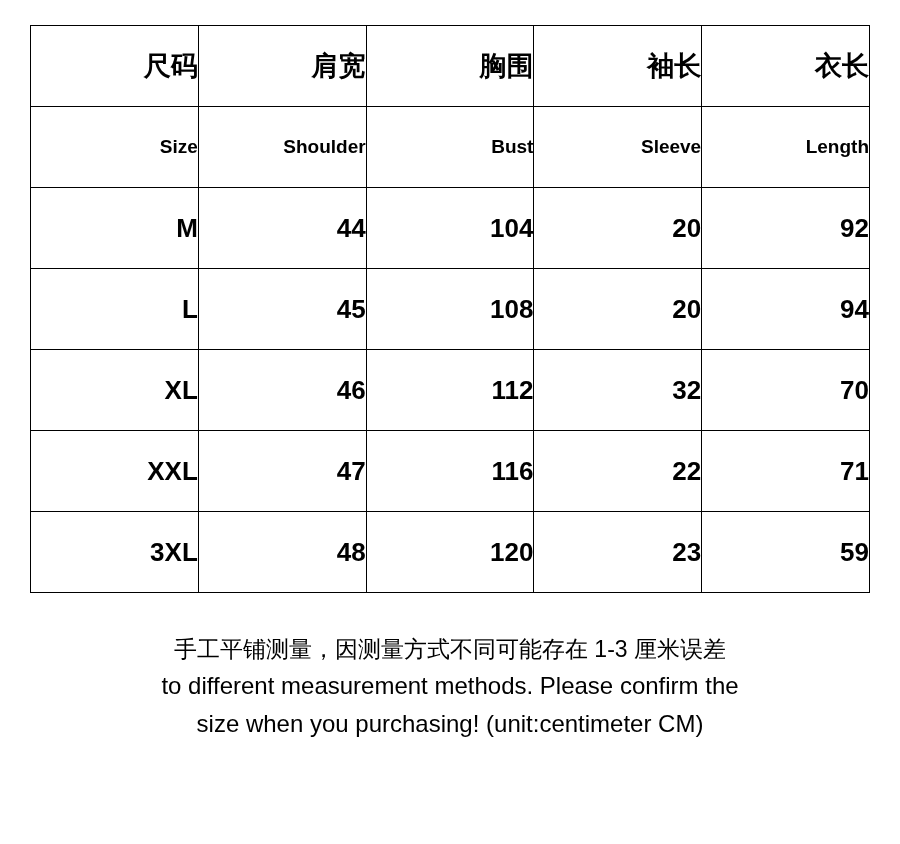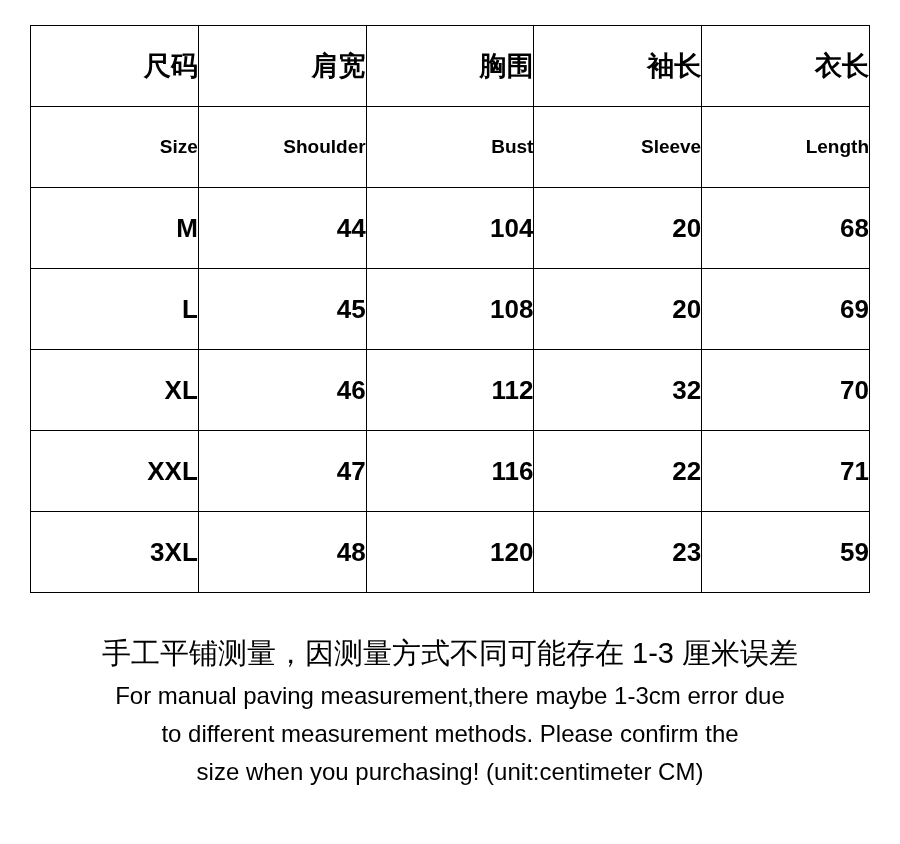--- a/index.html
+++ b/index.html
@@ -50,21 +50,21 @@
     text-align: center;
   }
   .note-line {
     display: block;
     line-height: 1.58;
     font-size: 23px;
     color: #000000;
     white-space: nowrap;
   }
   .note-line.cn {
-    font-size: 29px;
+    font-size: 23px;
   }
   .note-line.en {
     font-size: 24px;
   }
 </style>
 </head>
 <body>
 
 <div class="page">
 
@@ -82,28 +82,28 @@
         <td class="en-head">Shoulder</td>
         <td class="en-head">Bust</td>
         <td class="en-head">Sleeve</td>
         <td class="en-head">Length</td>
       </tr>
       <tr>
         <td class="data-cell">M</td>
         <td class="data-cell">44</td>
         <td class="data-cell">104</td>
         <td class="data-cell">20</td>
-        <td class="data-cell">68</td>
+        <td class="data-cell">92</td>
       </tr>
       <tr>
         <td class="data-cell">L</td>
         <td class="data-cell">45</td>
         <td class="data-cell">108</td>
         <td class="data-cell">20</td>
-        <td class="data-cell">69</td>
+        <td class="data-cell">94</td>
       </tr>
       <tr>
         <td class="data-cell">XL</td>
         <td class="data-cell">46</td>
         <td class="data-cell">112</td>
         <td class="data-cell">32</td>
         <td class="data-cell">70</td>
       </tr>
       <tr>
         <td class="data-cell">XXL</td>
@@ -117,18 +117,17 @@
         <td class="data-cell">48</td>
         <td class="data-cell">120</td>
         <td class="data-cell">23</td>
         <td class="data-cell">59</td>
       </tr>
     </tbody>
   </table>
 
   <div class="notes">
     <span class="note-line cn">手工平铺测量，因测量方式不同可能存在 1-3 厘米误差</span>
-    <span class="note-line en">For manual paving measurement,there maybe 1-3cm error due</span>
     <span class="note-line en">to different measurement methods. Please confirm the</span>
     <span class="note-line en">size when you purchasing! (unit:centimeter CM)</span>
   </div>
 
 </div>
 
 </body></html>

